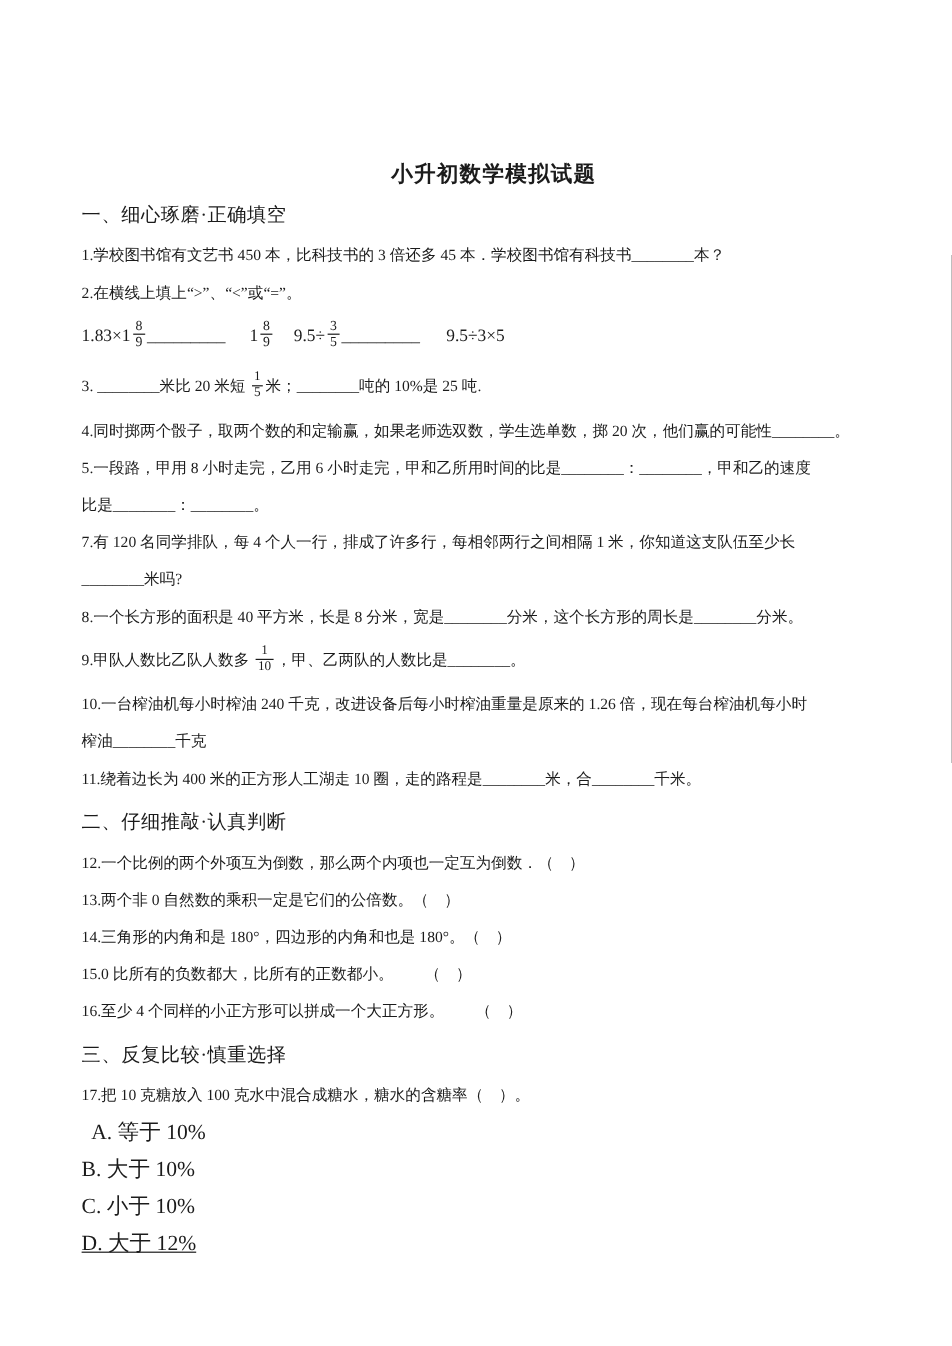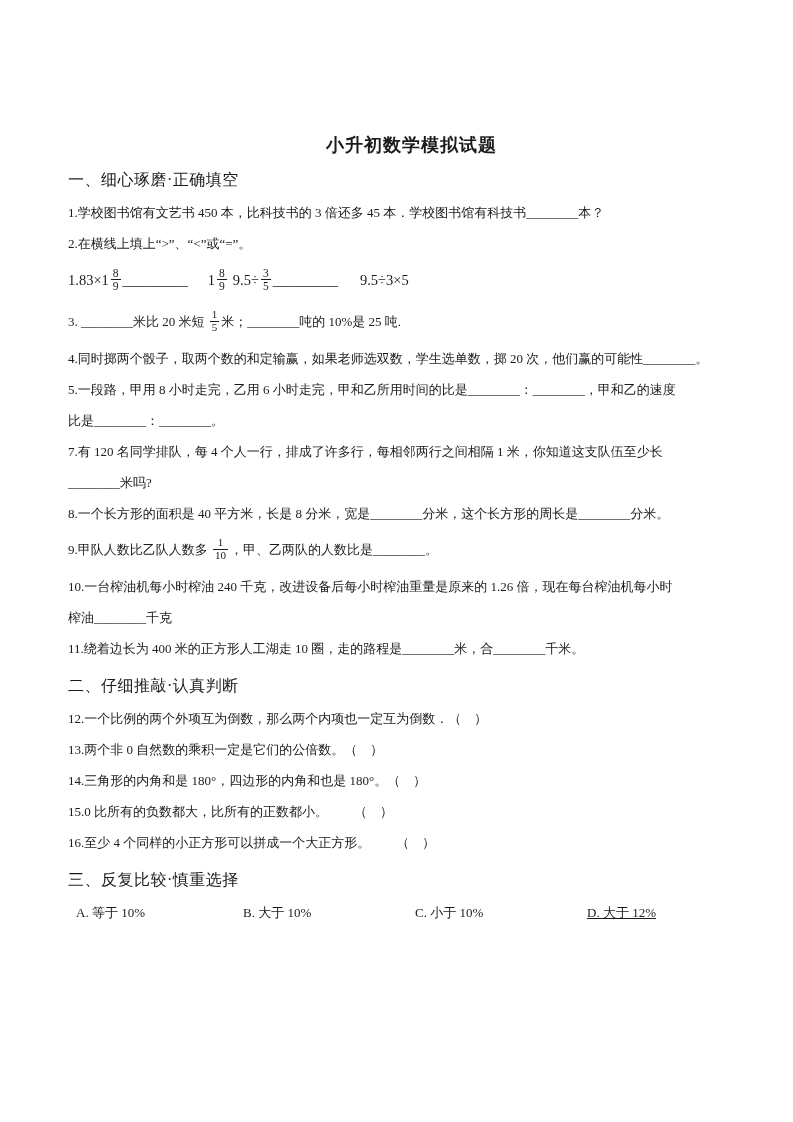--- a/index.html
+++ b/index.html
@@ -27,23 +27,23 @@
   .mathline{font-size:14.5px;}
   .blank{white-space:nowrap;letter-spacing:0;}
   .frac{
     display:inline-block;vertical-align:middle;text-align:center;
     line-height:1.08;font-size:11px;margin:0 2px;position:relative;top:-2px;
   }
   .mathline .frac{font-size:11.5px;}
   .frac .num{display:block;padding:0 2px;}
   .frac .den{display:block;border-top:1px solid #1b1b1b;padding:0 2px;}
   .g20{margin-left:20px;}
-  .g16{margin-left:4px;}
+  .g16{margin-left:16px;}
   .g22{margin-left:22px;}
-  .opts{display:flex;font-size:13px;line-height:31px;}
+  .opts{display:flex;font-size:18px;line-height:31px;flex-direction:column;}
   .opt{width:172px;}
   .opt.first{width:175px;padding-left:8px;box-sizing:border-box;}
   .opt.last{width:auto;text-decoration:underline;}
 </style>
 </head>
 <body>
 
 <div class="page">
 
   <h1 class="title">小升初数学模拟试题</h1>
@@ -81,20 +81,21 @@
   <div class="sec">二、仔细推敲·认真判断</div>
 
   <p class="q">12.一个比例的两个外项互为倒数，那么两个内项也一定互为倒数．（　）</p>
   <p class="q">13.两个非 0 自然数的乘积一定是它们的公倍数。（　）</p>
   <p class="q">14.三角形的内角和是 180°，四边形的内角和也是 180°。（　）</p>
   <p class="q">15.0 比所有的负数都大，比所有的正数都小。　　（　）</p>
   <p class="q">16.至少 4 个同样的小正方形可以拼成一个大正方形。　　（　）</p>
 
   <div class="sec">三、反复比较·慎重选择</div>
 
+  <p class="q">17.把 10 克糖放入 100 克水中混合成糖水，糖水的含糖率（　）。</p>
   <div class="opts">
     <span class="opt first">A. 等于 10%</span>
     <span class="opt">B. 大于 10%</span>
     <span class="opt">C. 小于 10%</span>
     <span class="opt last">D. 大于 12%</span>
   </div>
 
 
 </div>
 

